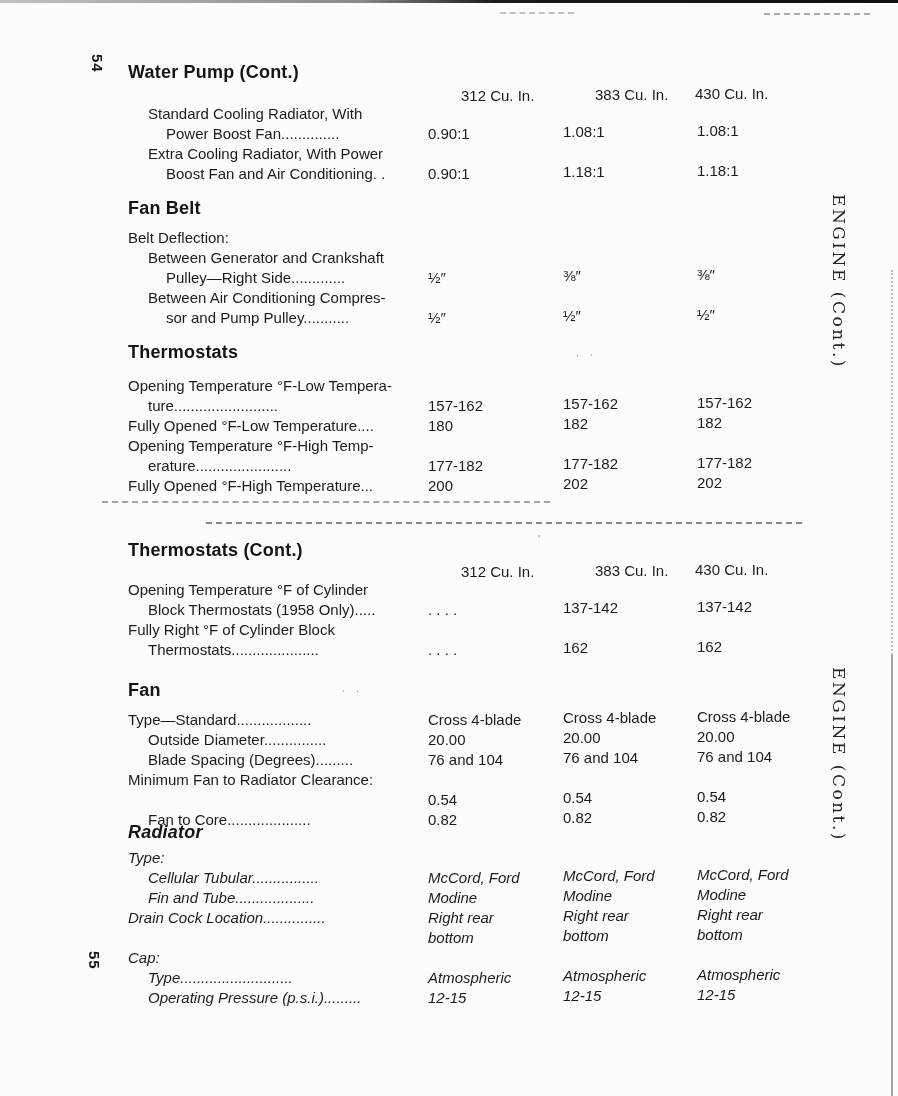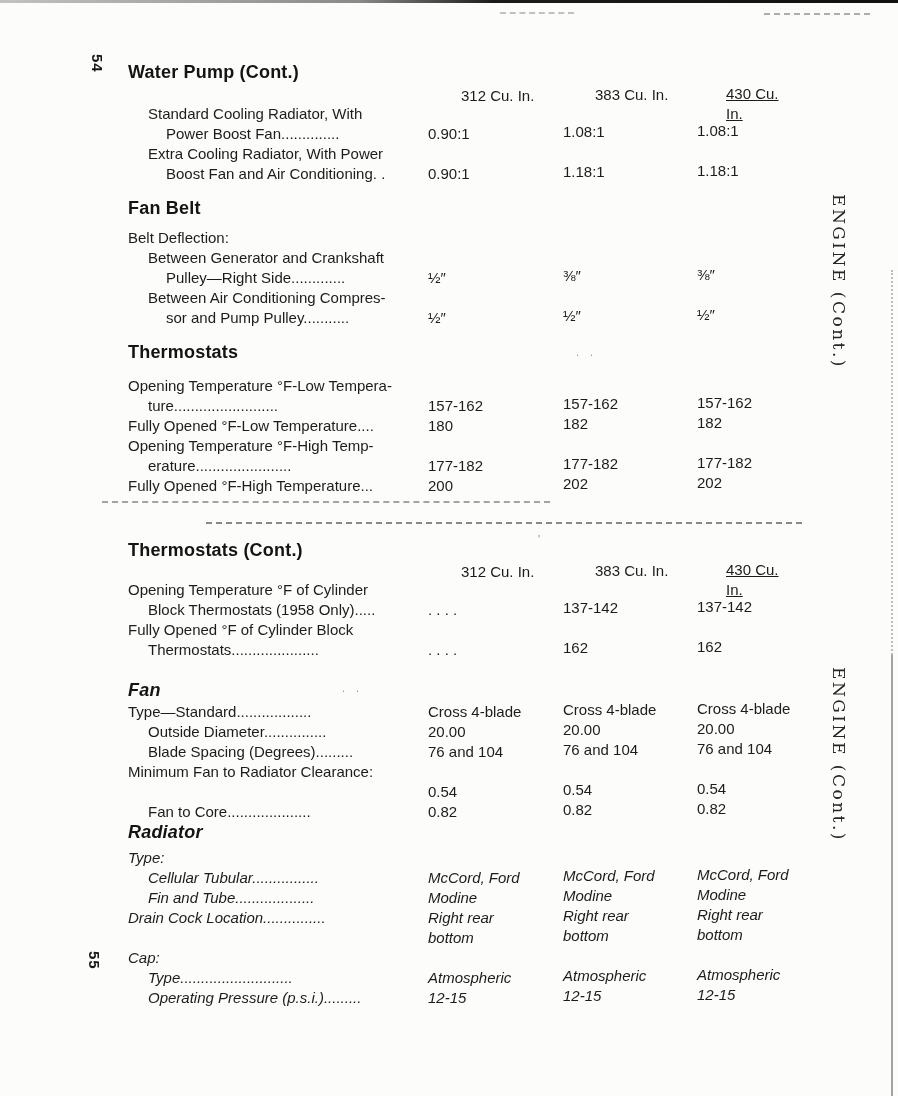--- a/index.html
+++ b/index.html
@@ -31,38 +31,38 @@
   .side-tab-1 { left:849px; top:194px; }
   .side-tab-2 { left:849px; top:667px; }
 
   
   .sec { position:absolute; left:128px; width:668px; }
   .sec h3 { margin:0; font-size:18px; line-height:24px; font-weight:700; letter-spacing:.2px; color:#141414; }
   .sec-water-pump { top:60px; }        .sec-water-pump h3 { margin-bottom:2px; }
   .sec-fan-belt { top:196px; }         .sec-fan-belt h3 { margin-bottom:8px; }
   .sec-thermostats { top:340px; }      .sec-thermostats h3 { margin-bottom:12px; }
   .sec-thermostats-cont { top:538px; } .sec-thermostats-cont h3 { margin-bottom:0; }
-  .sec-fan { top:678px; }              .sec-fan h3 { margin-bottom:0;font-style:italic; }
+  .sec-fan { top:678px; }              .sec-fan h3 { margin-bottom:8px; }
   .sec-radiator { top:820px;font-style:italic; }         .sec-radiator h3 { margin-bottom:4px; }
   .sec-radiator div.row:nth-of-type(4) { margin-bottom:20px; } 
 
   .line { position:relative; min-height:20px; line-height:20px; font-size:15px; }
   .line.hdr { margin-bottom:-2px; }
   .lbl { display:inline-block; }
   .ind-0 { padding-left:0; }
   .ind-1 { padding-left:20px; }
   .ind-2 { padding-left:38px; }
   .val { position:absolute; top:0; white-space:pre-line; line-height:20px; }
   .v0 { left:300px; }
   .v1 { left:435px; top:-2px; }
   .v2 { left:569px; top:-3px; }
   .colh { position:absolute; top:0; font-size:15px;margin-left:18px; }
   .ch0 { left:315px; }
   .ch1 { left:449px; top:-1px; }
-  .ch2 { left:580px; top:-2px;text-decoration:underline; }
+  .ch2 { left:549px; top:-2px; }
 </style>
 </head>
 <body>
 
 <div class="page">
 
   <div class="top-edge"></div>
   <div class="top-dash-a"></div>
   <div class="top-dash-b"></div>
   <div class="divider-a"></div>
@@ -131,21 +131,21 @@
         <div class="line hdr">
           <span class="colh ch0">312 Cu. In.</span>
           <span class="colh ch1">383 Cu. In.</span>
           <span class="colh ch2">430 Cu. In.</span>
         </div>
         <div class="row">
           <div class="line"><span class="lbl ind-0">Opening Temperature °F of Cylinder</span></div>
           <div class="line"><span class="lbl ind-1">Block Thermostats (1958 Only).....</span><span class="val v0">. . . .</span><span class="val v1">137-142</span><span class="val v2">137-142</span></div>
         </div>
         <div class="row">
-          <div class="line"><span class="lbl ind-0">Fully Opened °F of Cylinder Block</span></div>
+          <div class="line"><span class="lbl ind-0">Fully Right °F of Cylinder Block</span></div>
           <div class="line"><span class="lbl ind-1">Thermostats.....................</span><span class="val v0">. . . .</span><span class="val v1">162</span><span class="val v2">162</span></div>
         </div>
       </div>
       <div class="sec sec-fan">
         <h3>Fan</h3>
         <div class="row">
           <div class="line"><span class="lbl ind-0">Type—Standard..................</span><span class="val v0">Cross 4-blade</span><span class="val v1">Cross 4-blade</span><span class="val v2">Cross 4-blade</span></div>
         </div>
         <div class="row">
           <div class="line"><span class="lbl ind-1">Outside Diameter...............</span><span class="val v0">20.00</span><span class="val v1">20.00</span><span class="val v2">20.00</span></div>

